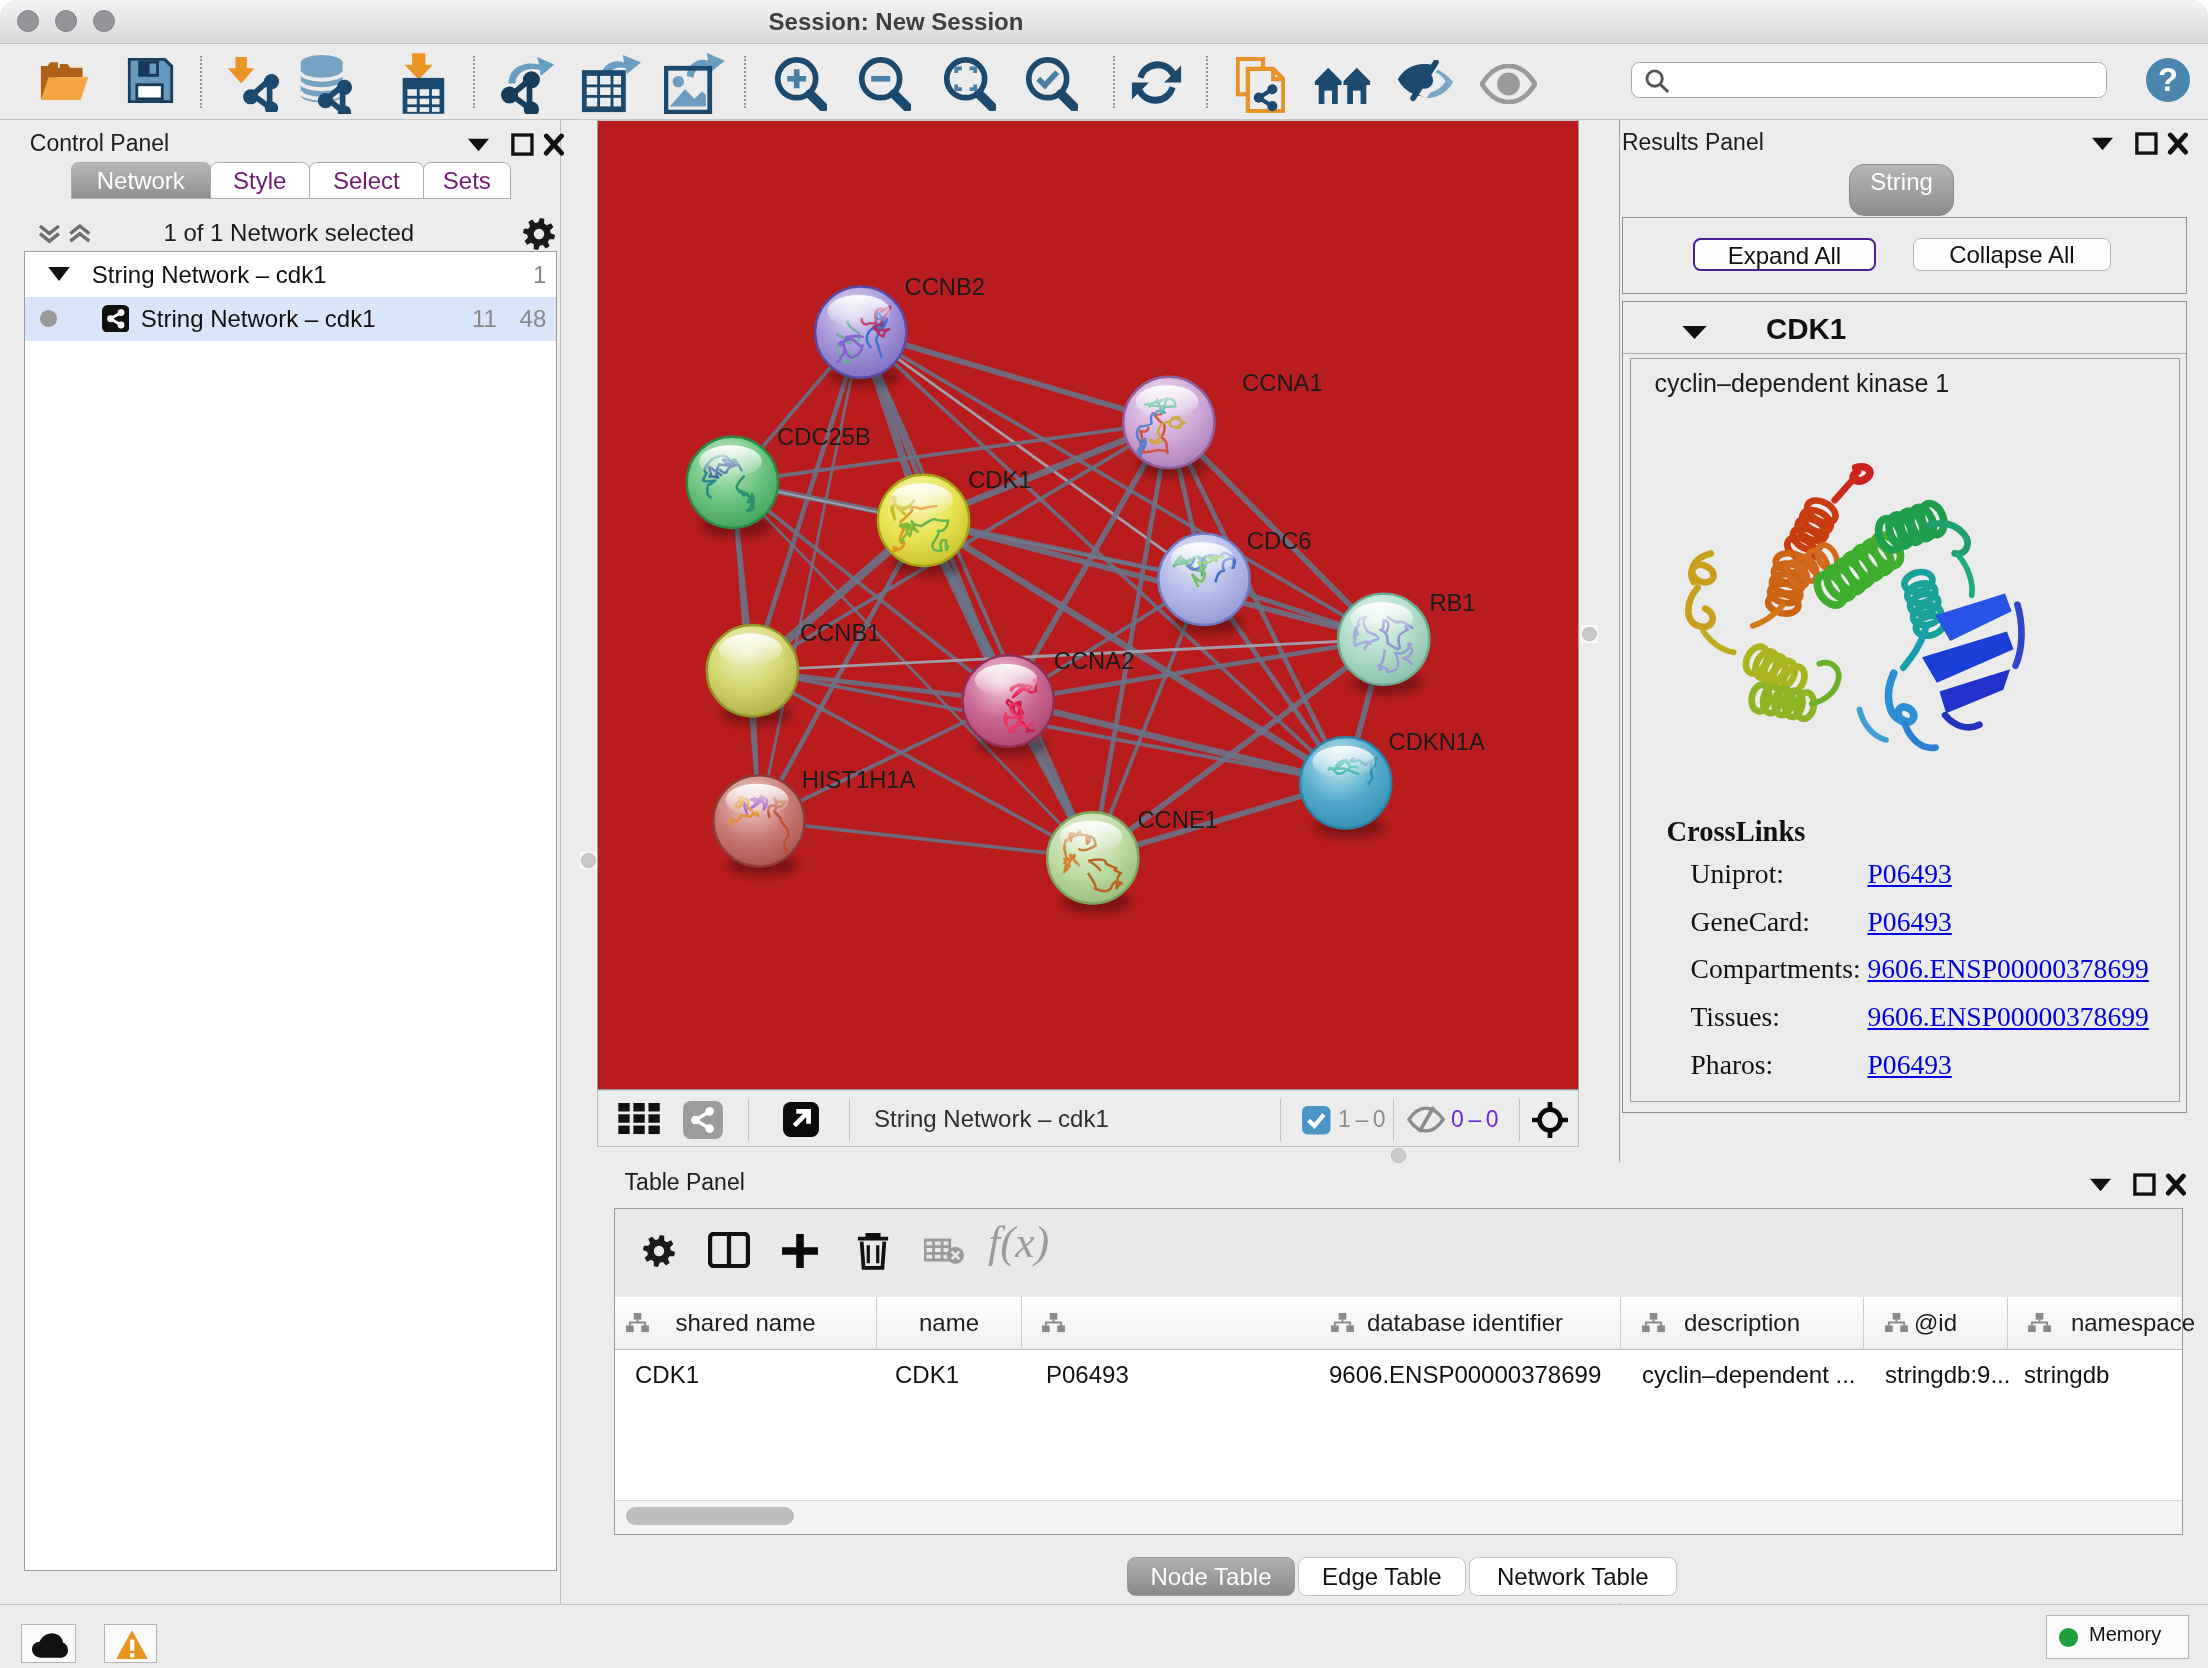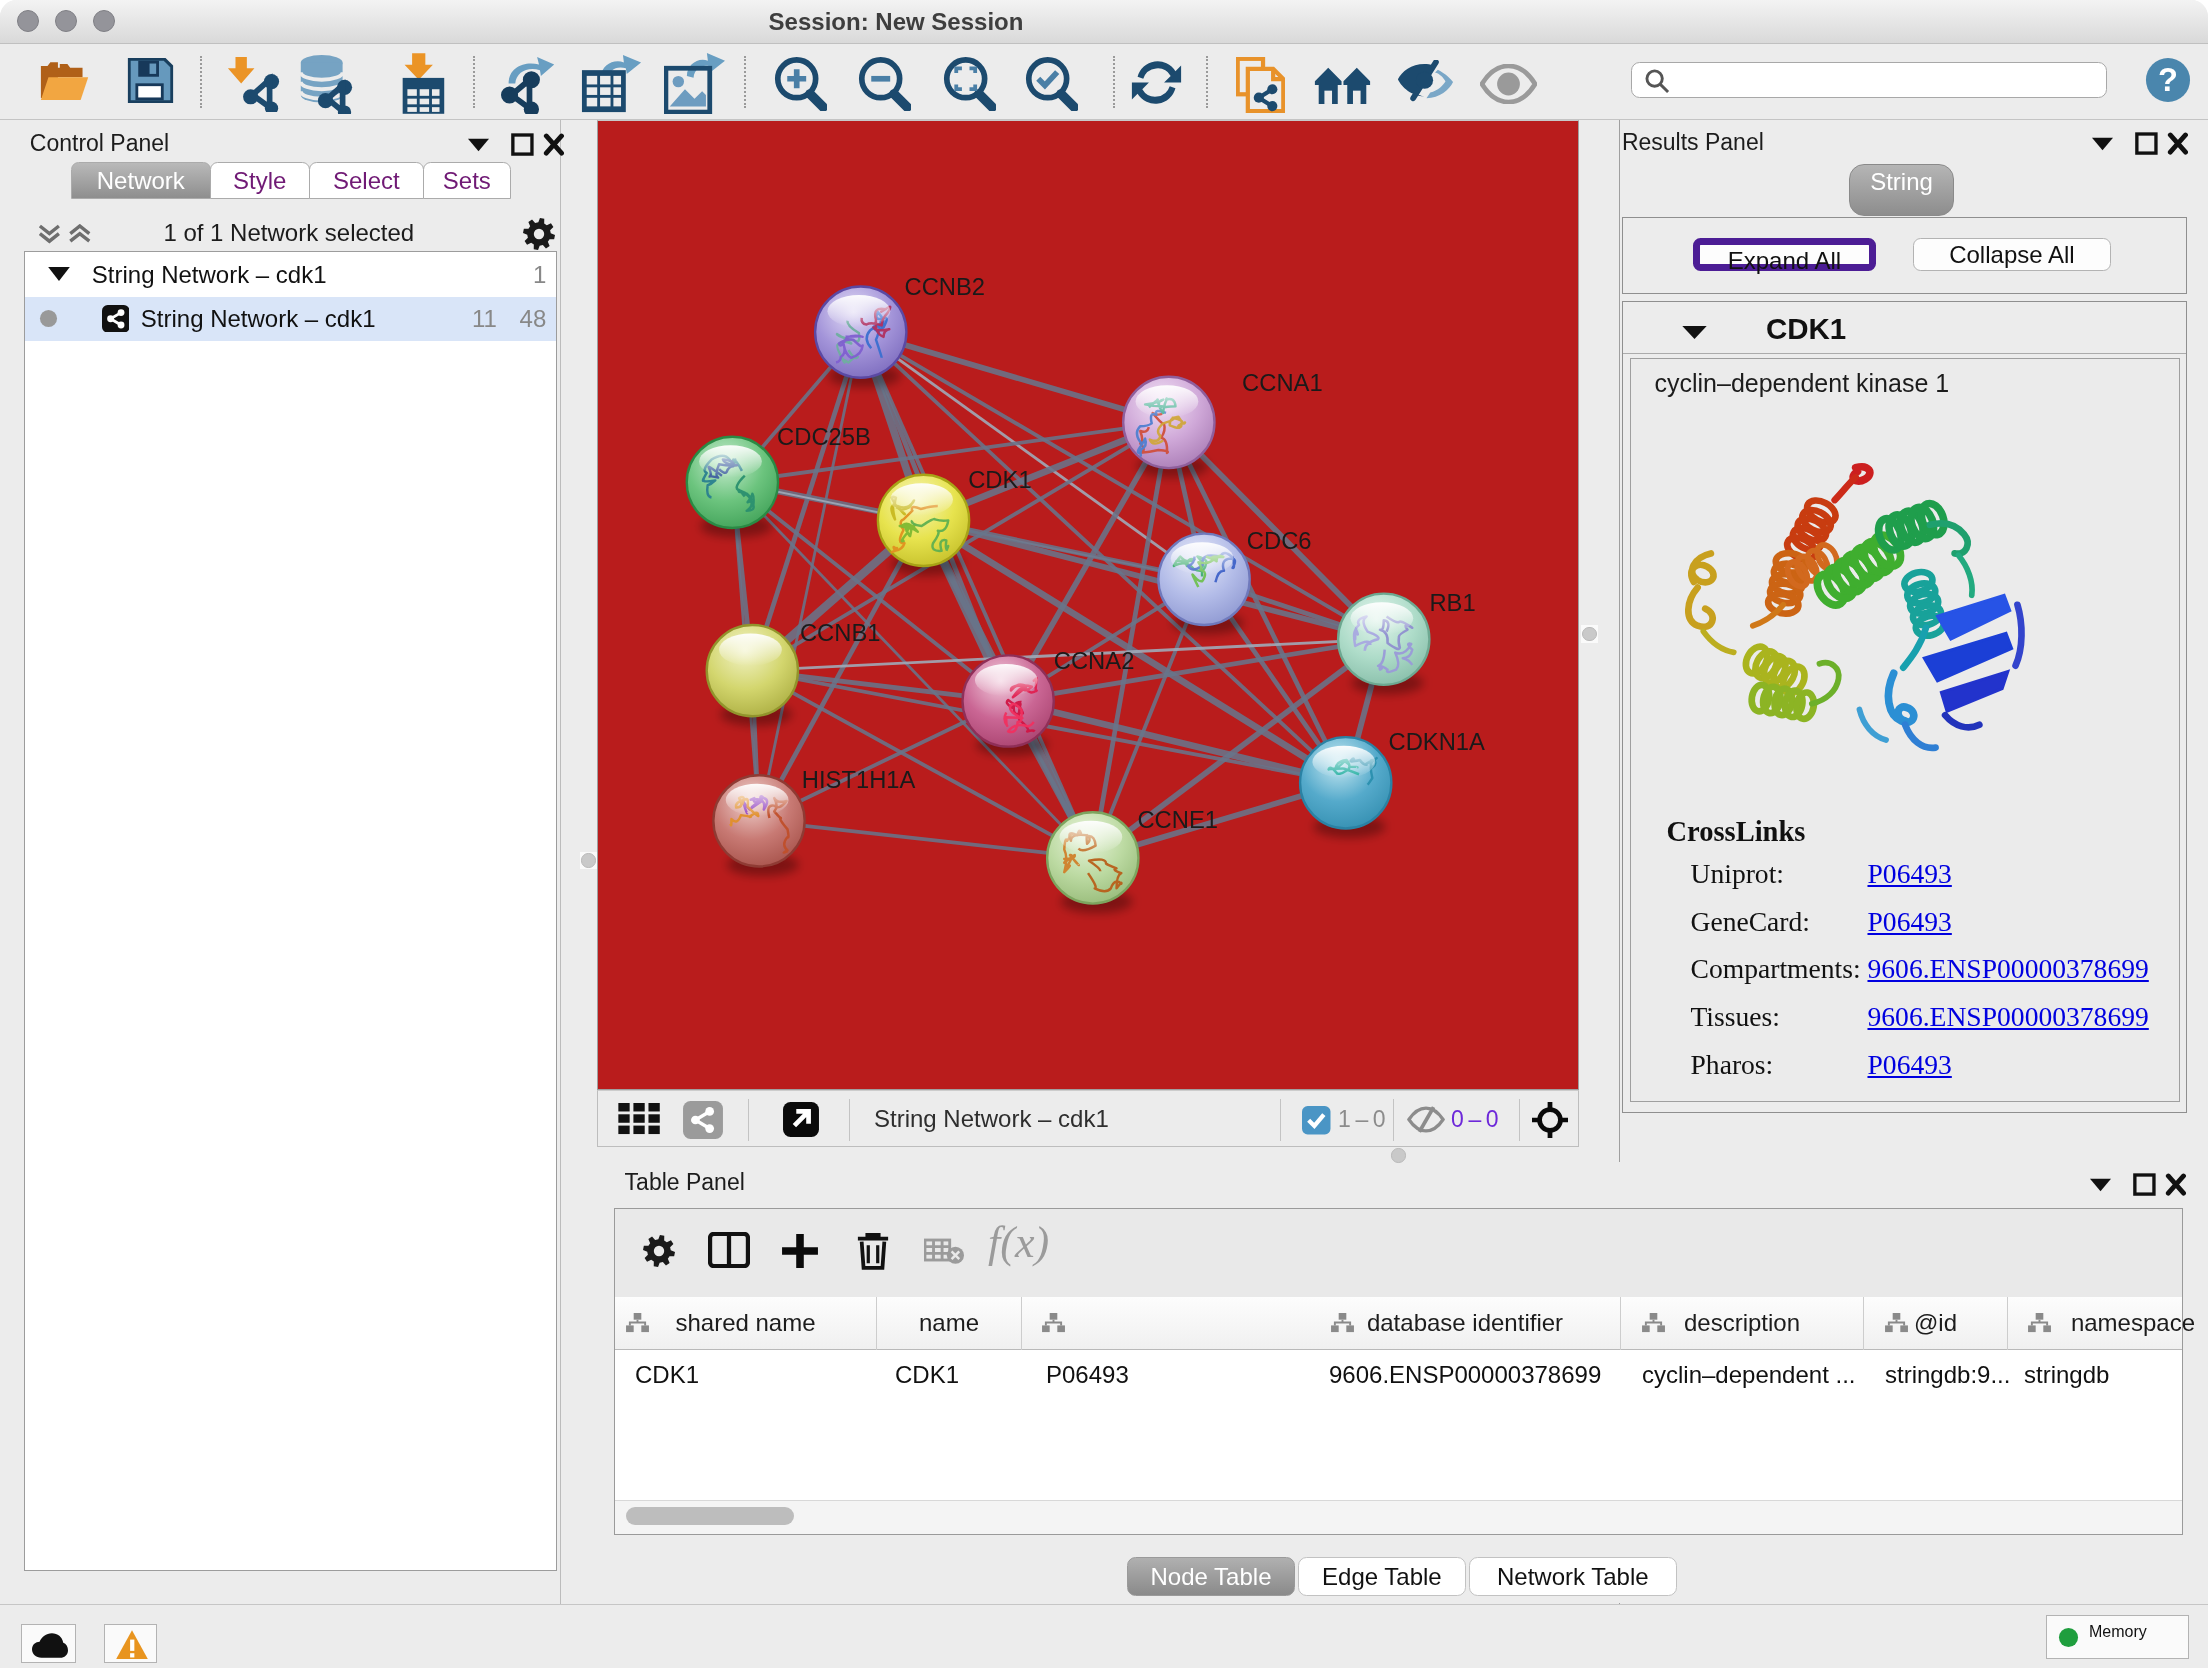--- a/index.html
+++ b/index.html
@@ -515,21 +515,21 @@
   </div>
   <div id="rpanel">
     <div class="panel-title" style="position:absolute;left:1.9px;top:8.6px">Results Panel</div>
     <svg style="position:absolute;left:472px;top:12.4px" width="105" height="25" viewBox="0 0 110 26">
       <path d="M0 6 L22 6 L11 19 Z" fill="#111"></path>
       <rect x="47" y="2" width="20" height="20" fill="none" stroke="#111" stroke-width="3.5"></rect>
       <path d="M82 3 L98 21 M98 3 L82 21" stroke="#111" stroke-width="5" stroke-linecap="round"></path>
     </svg>
     <div style="position:absolute;left:229px;top:44px;width:105px;height:52px;border-radius:15px;background:linear-gradient(#b5b5b5,#8d8d8d);border:1px solid #8a8a8a;color:#fff;font-size:24px;text-align:center;line-height:33px">String</div>
     <div style="position:absolute;left:1.9px;top:97px;width:565px;height:77px;border:1px solid #8f8f8f;background:#ececec">
-      <div style="position:absolute;left:70px;top:20px;width:183px;height:33px;background:#fdfdfd;border:7px solid #4c1d95;border-radius:7.6px;font-size:24px;color:#111;text-align:center;line-height:31px">Expand All</div>
+      <div style="position:absolute;left:70px;top:20px;width:183px;height:33px;background:#fdfdfd;border:2px solid #4c1d95;border-radius:7.6px;font-size:24px;color:#111;text-align:center;line-height:31px">Expand All</div>
       <div style="position:absolute;left:290px;top:20px;width:198px;height:33px;background:#fdfdfd;border:1px solid #b3b3b3;border-radius:7.6px;font-size:24px;color:#111;text-align:center;line-height:31px">Collapse All</div>
     </div>
     <div style="position:absolute;left:1.9px;top:181px;width:565px;height:812px;border:1px solid #8f8f8f;background:#ececec">
       <div style="position:absolute;left:0;top:0;width:563px;height:52px;border-bottom:1px solid #ababab">
         <svg style="position:absolute;left:59px;top:23px" width="25" height="15" viewBox="0 0 26 16">
             <path d="M0 1 L26 1 L13 15 Z" fill="#111"></path>
           </svg>
         <div style="position:absolute;left:143px;top:9.5px;font-size:29.5px;font-weight:bold;color:#111">CDK1</div>
       </div>
       <div style="position:absolute;left:7.6px;top:56px;width:550px;height:744px;border:1px solid #9f9f9f;background:#ebebeb">
@@ -739,21 +739,21 @@
       <svg style="position:absolute;left:10.5px;top:4.8px" width="32" height="29.5" viewBox="0 0 34 31">
         <path d="M17 0 L34 31 L0 31 Z" fill="#e8941f"></path>
         <rect x="15" y="10" width="4.5" height="12" fill="#fff"></rect>
           <rect x="15" y="24.5" width="4.5" height="4.5" fill="#fff"></rect>
       </svg>
     </div>
     <div style="position:absolute;left:2046px;top:9.5px;width:143px;height:44px;background:#fafafa;border:1px solid #b3b3b3;">
       <svg style="position:absolute;left:11.4px;top:11.4px" width="21" height="21" viewBox="0 0 22 22">
           <circle cx="11" cy="11" r="10" fill="#1f9e3e"></circle>
         </svg>
-      <div style="position:absolute;left:42px;top:7.6px;font-size:16px;color:#111">Memory</div>
+      <div style="position:absolute;left:42px;top:7.6px;font-size:20px;color:#111">Memory</div>
     </div>
   </div>
   <div class="grabber" style="left:580px;top:852px;width:17px;height:17px">
       <b></b>
     </div>
   <div class="grabber" style="left:1581px;top:625px;width:17px;height:18px">
       <b></b>
     </div>
   <div class="grabber" style="left:1390px;top:1148px;width:17px;height:15px;background:transparent">
       <b></b>

